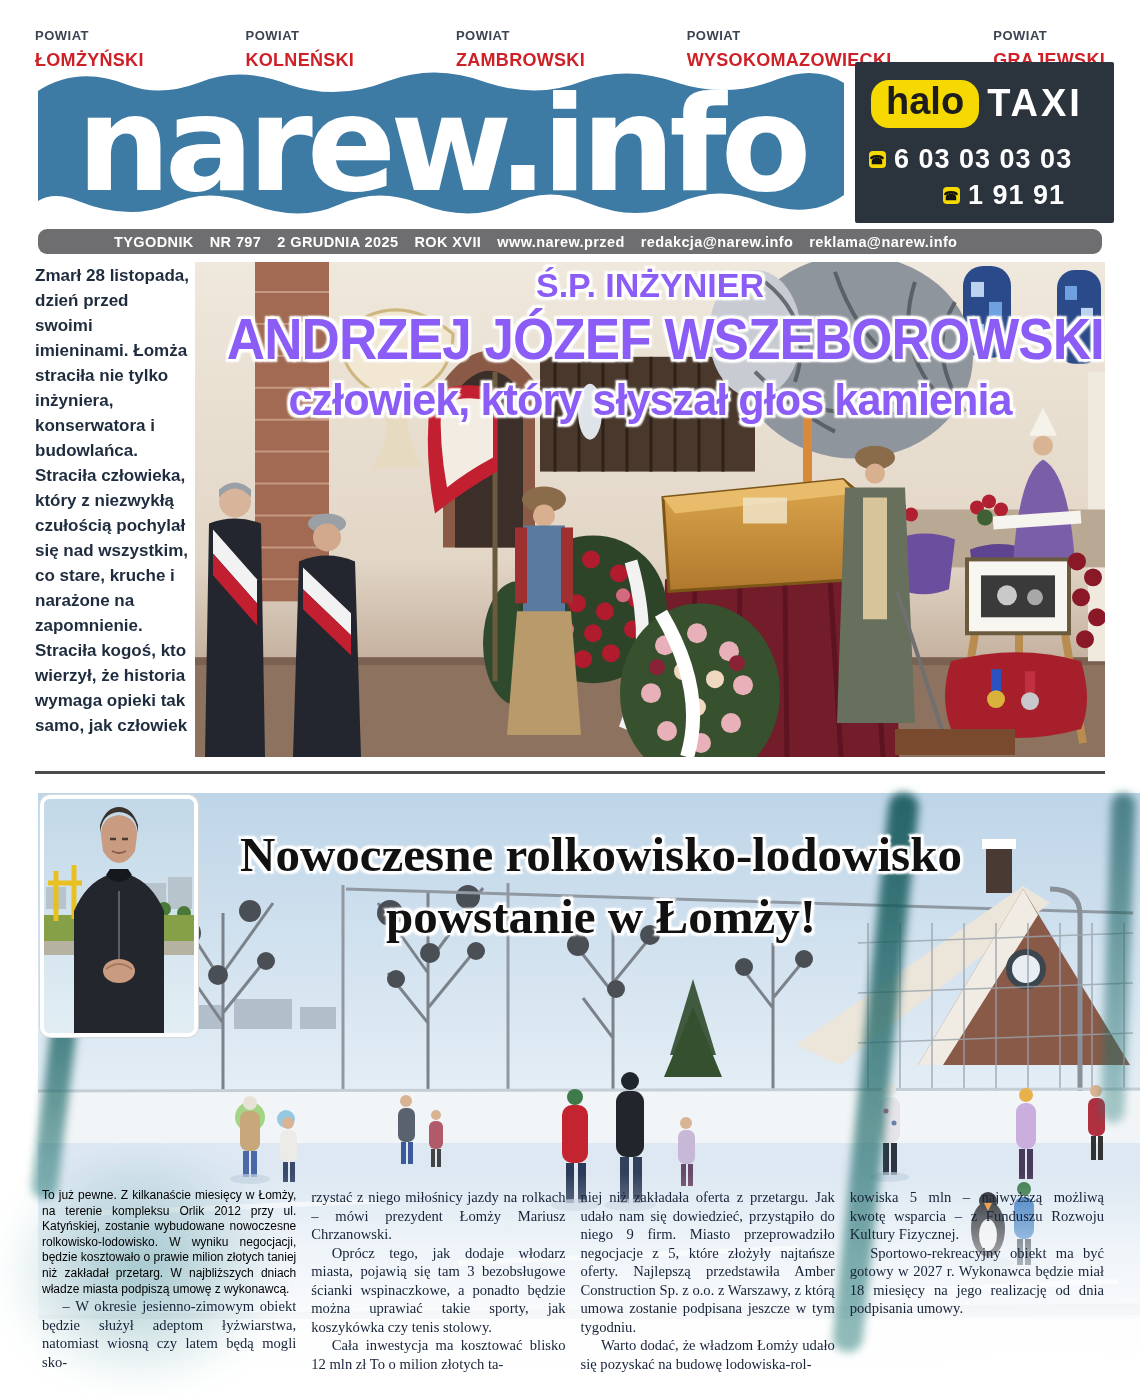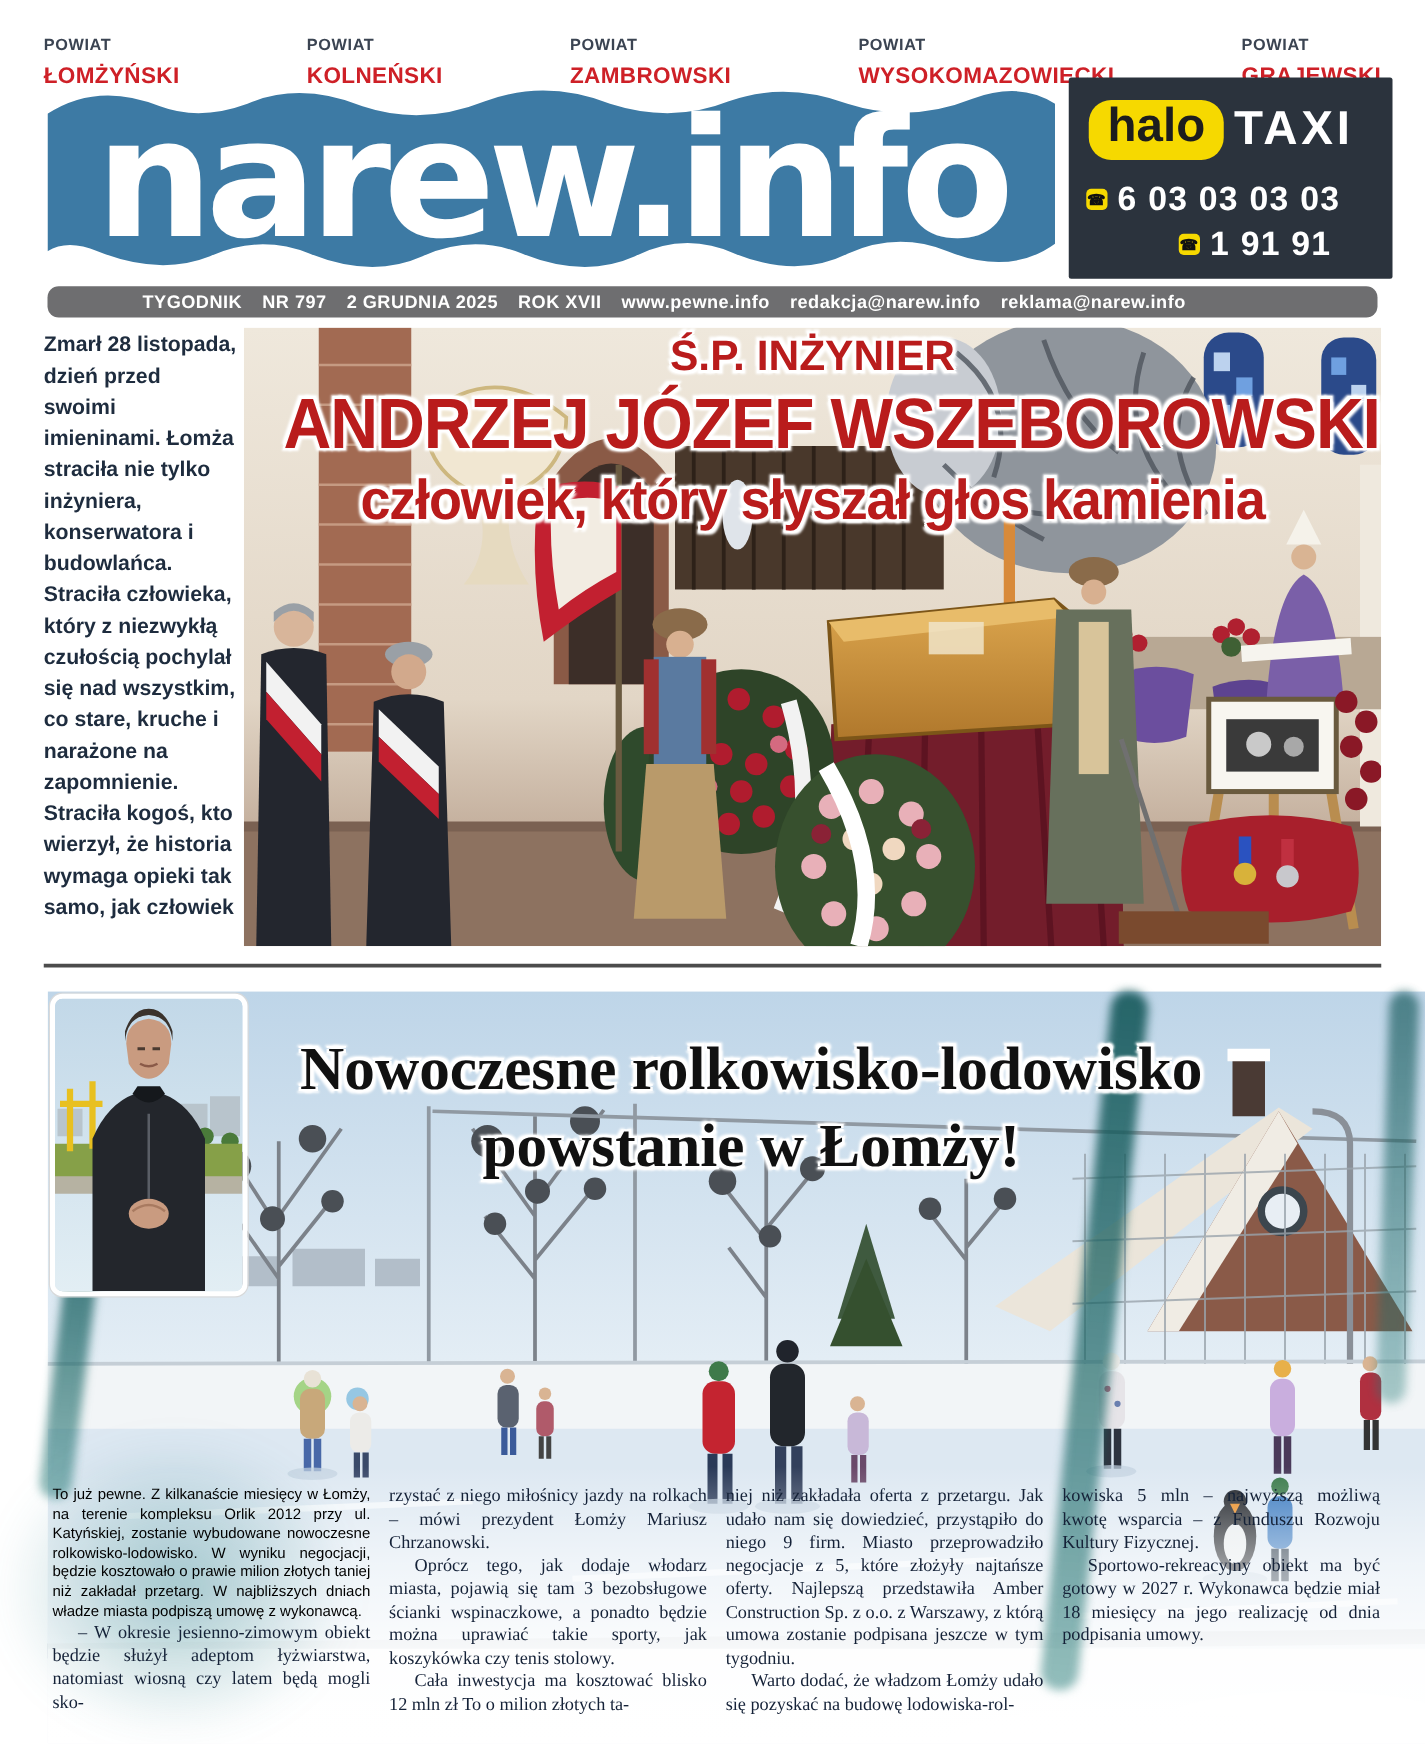--- a/index.html
+++ b/index.html
@@ -37,21 +37,21 @@
   .infobar{position:absolute;left:38px;top:229px;width:1064px;height:25px;background:#6e6e70;
            border-radius:9px;display:flex;align-items:center;gap:16px;padding-left:76px;
            box-sizing:border-box;color:#fff;font-weight:700;font-size:14.5px;letter-spacing:.4px;
            white-space:nowrap;}
 
   
   .lede{position:absolute;left:35px;top:264px;width:155px;font-weight:700;font-size:17px;
         line-height:1.47;color:#1e2c3e;}
   .photo1{position:absolute;left:195px;top:262px;width:910px;height:495px;overflow:hidden;}
   .photo1 svg{display:block;width:100%;height:100%;}
-  .h1wrap{position:absolute;left:195px;top:266px;width:910px;text-align:center;color:#b91c1c;}
+  .h1wrap{position:absolute;left:195px;top:266px;width:910px;text-align:center;color:#8b5cf6;}
   .outl{text-shadow:-2px -2px 0 #fff,0 -2px 0 #fff,2px -2px 0 #fff,-2px 0 0 #fff,2px 0 0 #fff,
         -2px 2px 0 #fff,0 2px 0 #fff,2px 2px 0 #fff,-3px -3px 2px #fff,3px -3px 2px #fff,
         -3px 3px 2px #fff,3px 3px 2px #fff;}
   .kicker{font-size:34px;font-weight:800;letter-spacing:0;}
   .title1{font-size:57px;font-weight:800;margin-top:1px;transform:scaleX(.93);
           transform-origin:center;white-space:nowrap;letter-spacing:-1px;}
   .sub1{font-size:45px;font-weight:800;margin-top:2px;transform:scaleX(.96);
         transform-origin:center;white-space:nowrap;letter-spacing:-1px;}
 
   .divider{position:absolute;left:35px;top:771px;width:1070px;height:3px;background:#4c4c4c;}
@@ -129,21 +129,21 @@
         <span>1 91 91</span>
       </div>
     </div>
   </div>
 
   <div class="infobar">
     <span>TYGODNIK</span>
     <span>NR 797</span>
     <span>2 GRUDNIA 2025</span>
     <span>ROK XVII</span>
-    <span>www.pewne.info</span>
+    <span>www.narew.przed</span>
     <span>redakcja@narew.info</span>
     <span>reklama@narew.info</span>
   </div>
 
   <div class="lede">Zmarł 28 listopada, dzień przed swoimi imieninami. Łomża straciła nie tylko inżyniera, konserwatora i budowlańca. Straciła człowieka, który z niezwykłą czułością pochylał się nad wszystkim, co stare, kruche i narażone na zapomnienie. Straciła kogoś, kto wierzył, że historia wymaga opieki tak samo, jak człowiek</div>
 
   <div class="photo1">
     <svg viewBox="0 0 910 496" preserveAspectRatio="none">
       <defs>
         <linearGradient id="chbg" x1="0" y1="0" x2="0" y2="1">

